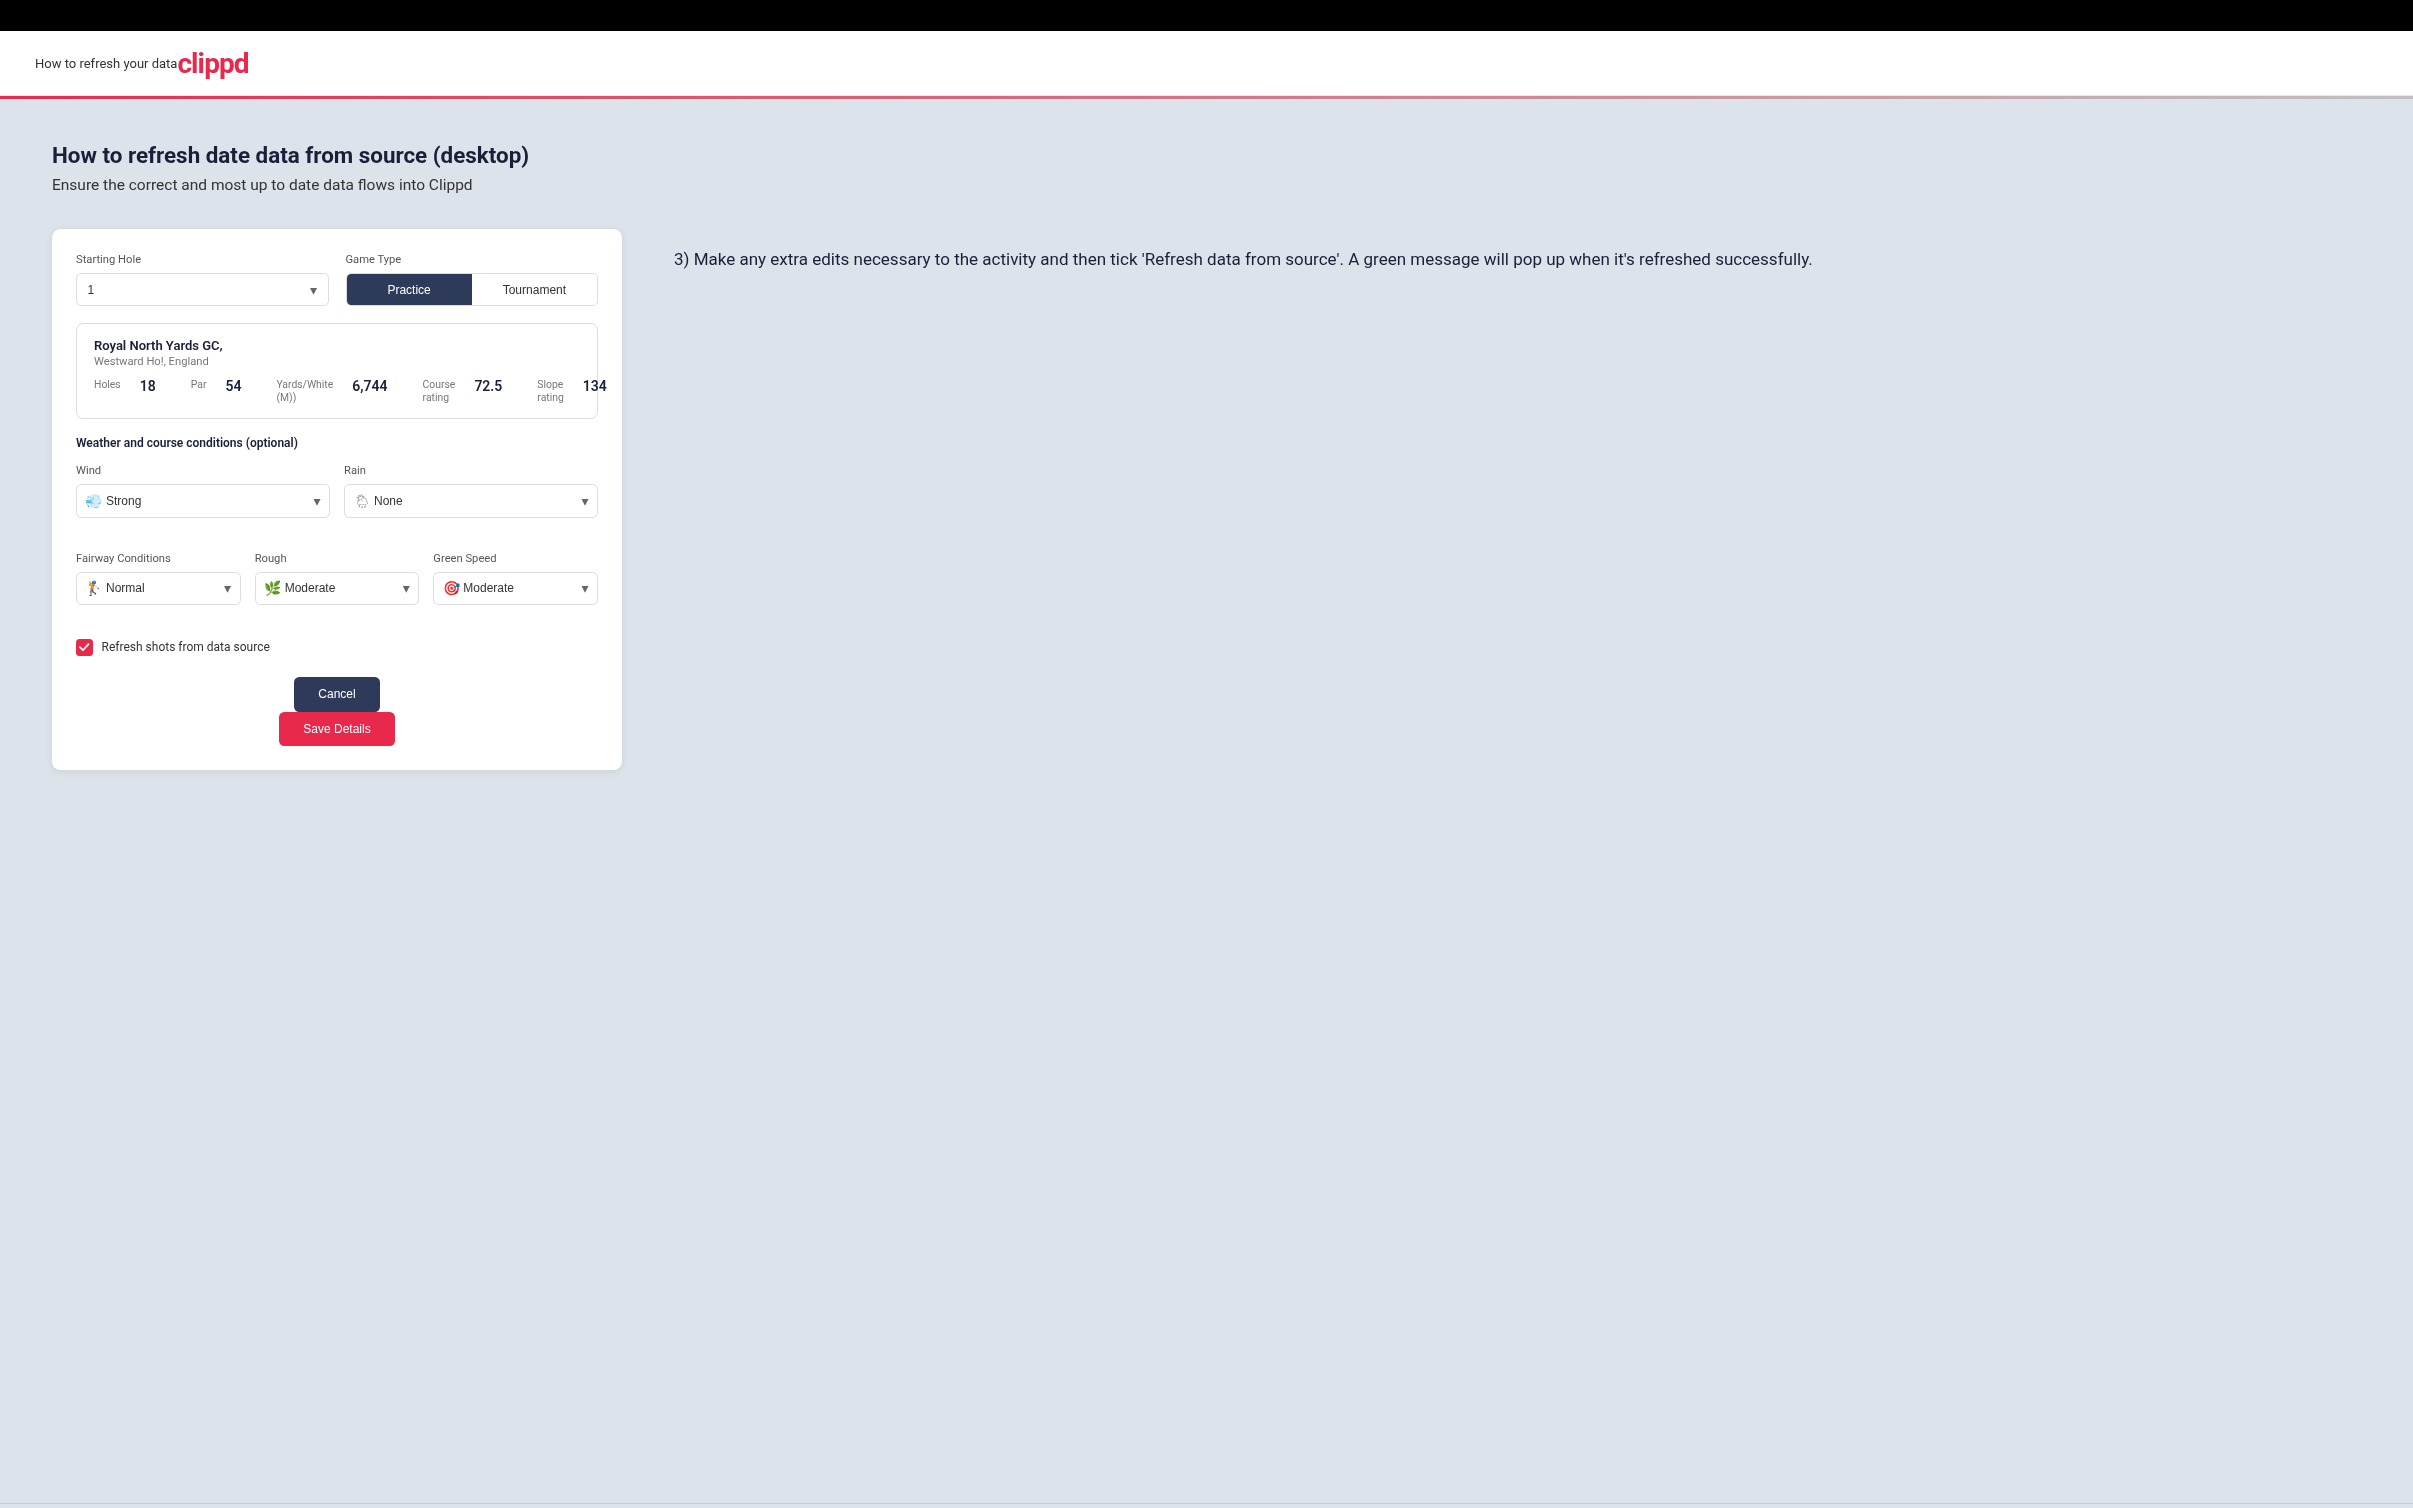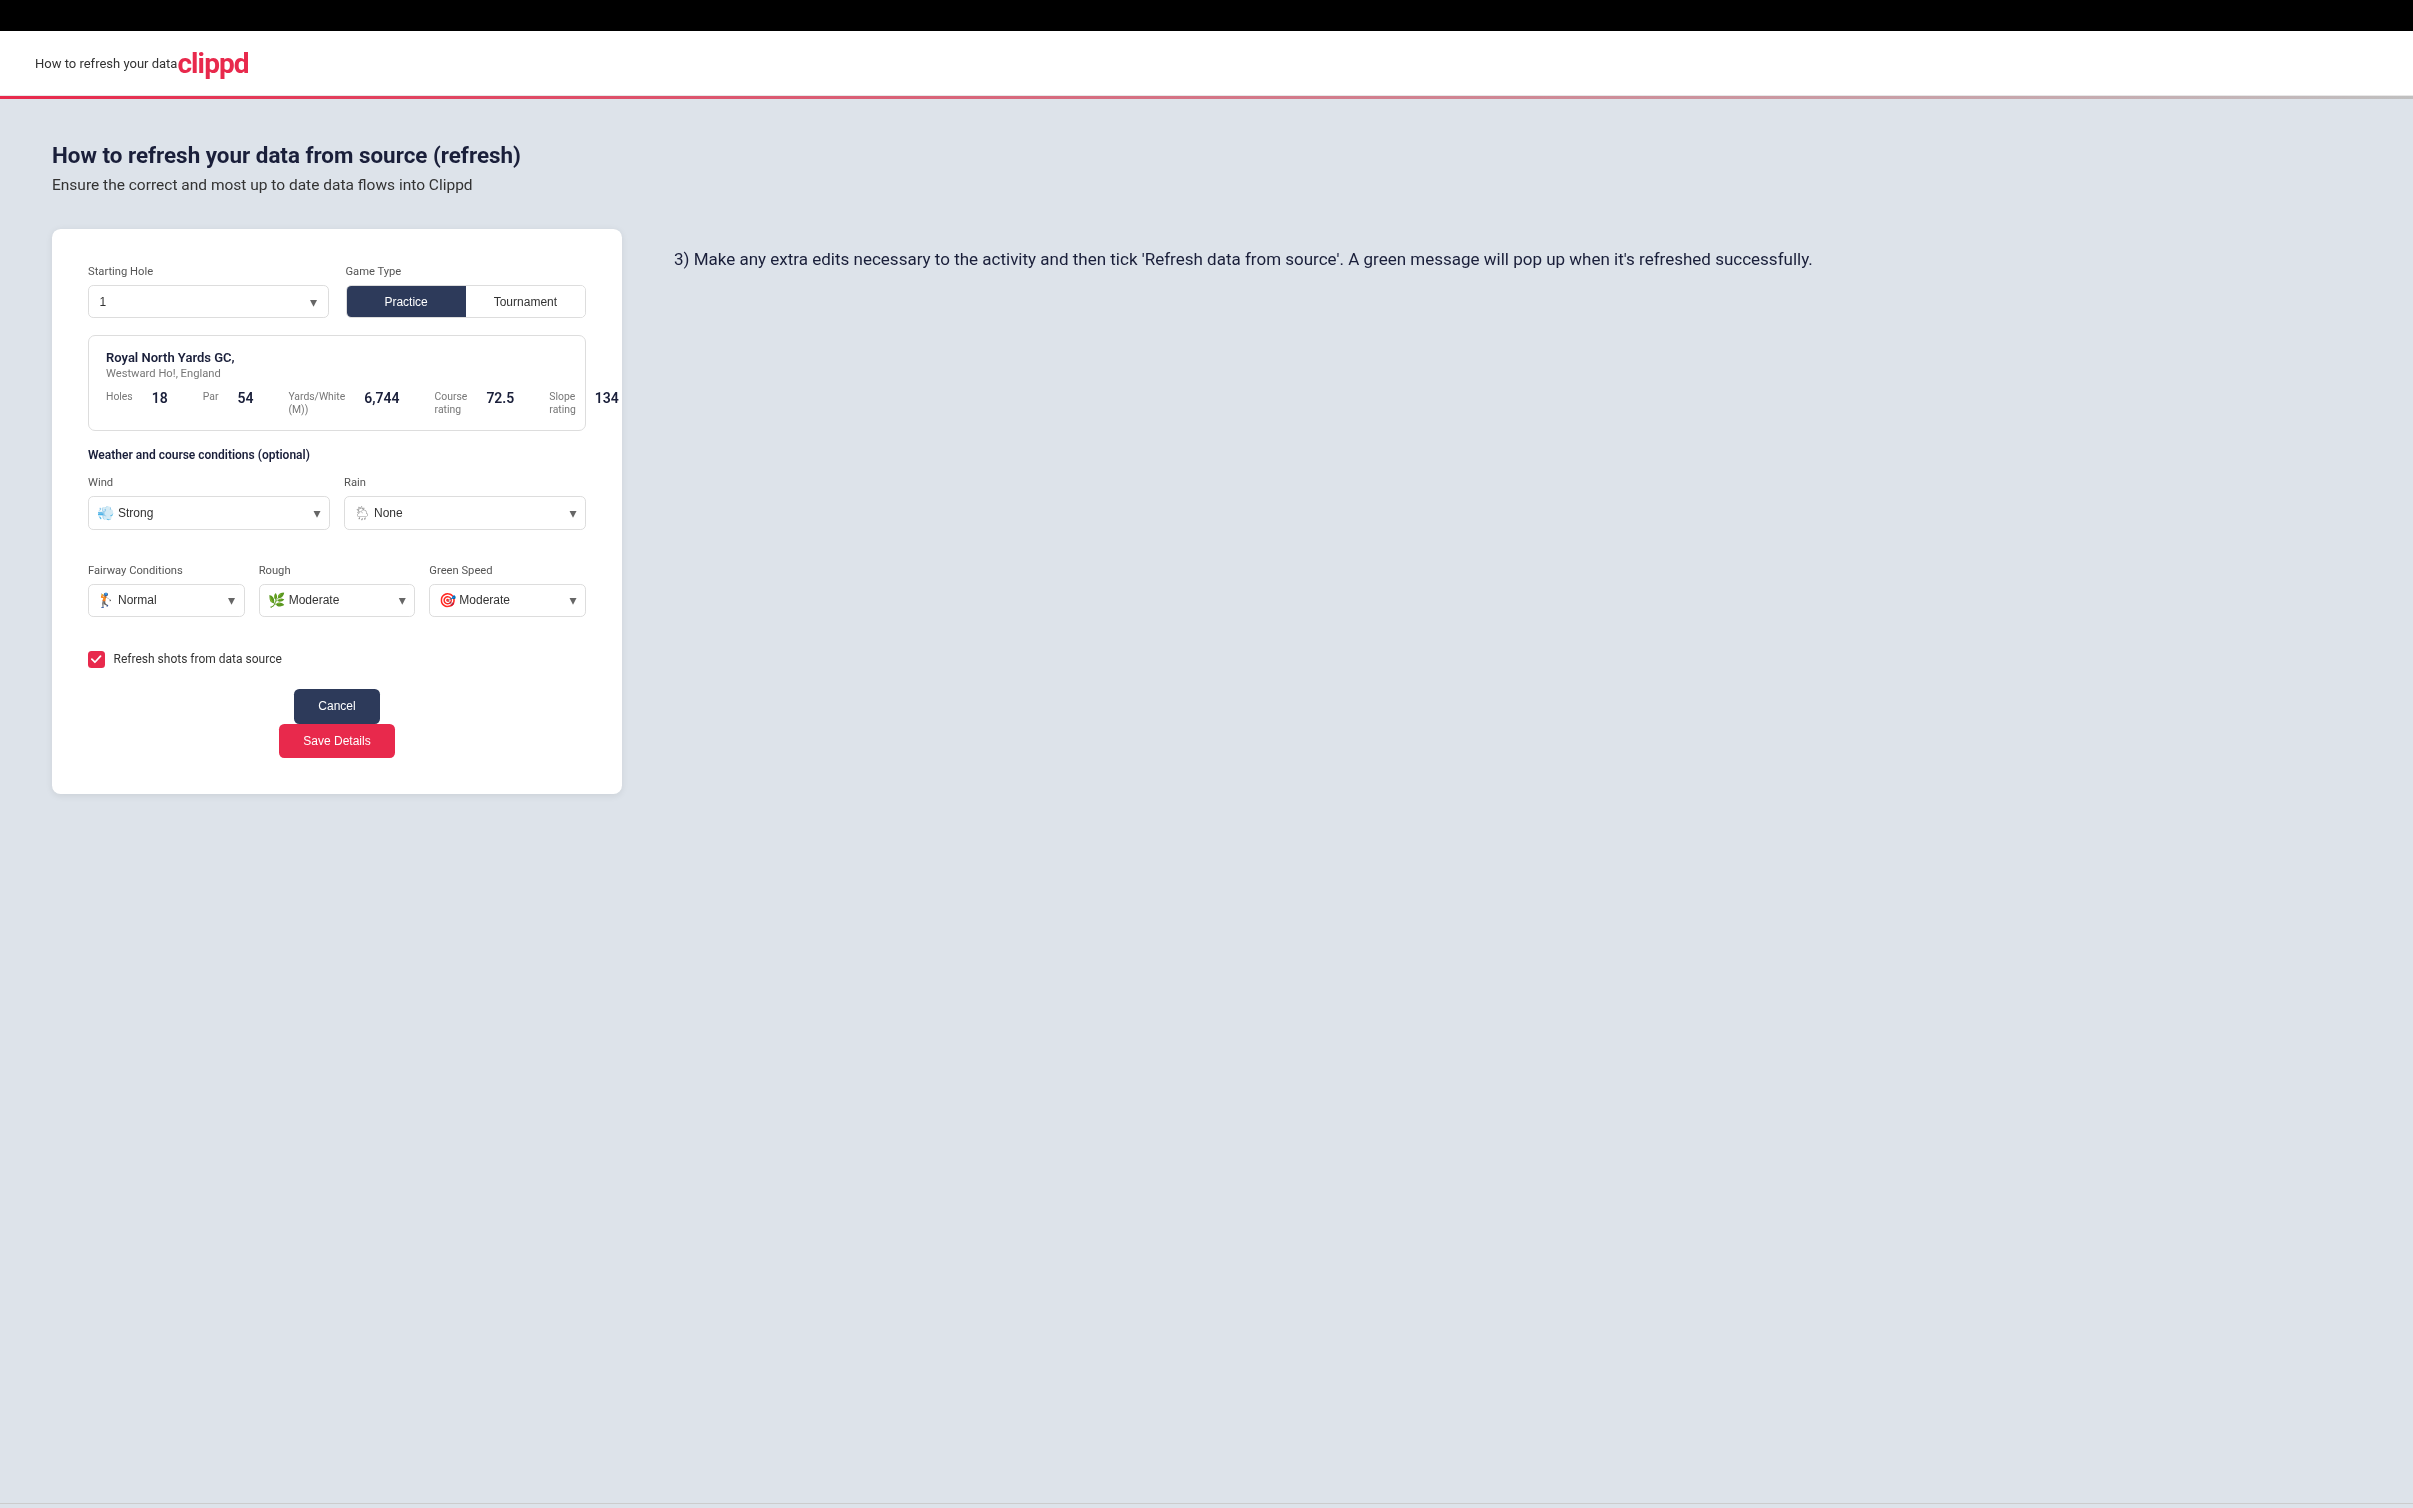--- a/index.html
+++ b/index.html
@@ -54,21 +54,21 @@
       margin-bottom: 35px;
     }
     .content-row {
       display: flex;
       gap: 52px;
       align-items: flex-start;
     }
     .form-card {
       background: #fff;
       border-radius: 8.6px;
-      padding: 36px;
+      padding: 24px;
       width: 570px;
       flex-shrink: 0;
       box-shadow: 0 1.7px 7px rgba(0,0,0,0.08);
     }
     .form-section {
       margin-bottom: 17px;
     }
     .form-label {
       font-size: 11.2px;
       color: #555;
@@ -293,21 +293,21 @@
 
 <div class="top-bar"></div>
 
 <div class="header">
   <span class="header-title">How to refresh your data</span>
   <span class="logo">clippd</span>
 </div>
 <div class="header-divider"></div>
 
 <div class="main-content">
-  <h1 class="page-title">How to refresh your data from source (refresh)</h1>
+  <h1 class="page-title">How to refresh date data from source (desktop)</h1>
   <p class="page-subtitle">Ensure the correct and most up to date data flows into Clippd</p>
 
   <div class="content-row">
     <div class="form-card-wrapper">
       <div class="form-card">
 
         <div class="game-type-row">
           <div class="starting-hole-section form-section">
             <label class="form-label">Starting Hole</label>
             <div class="select-wrapper">

